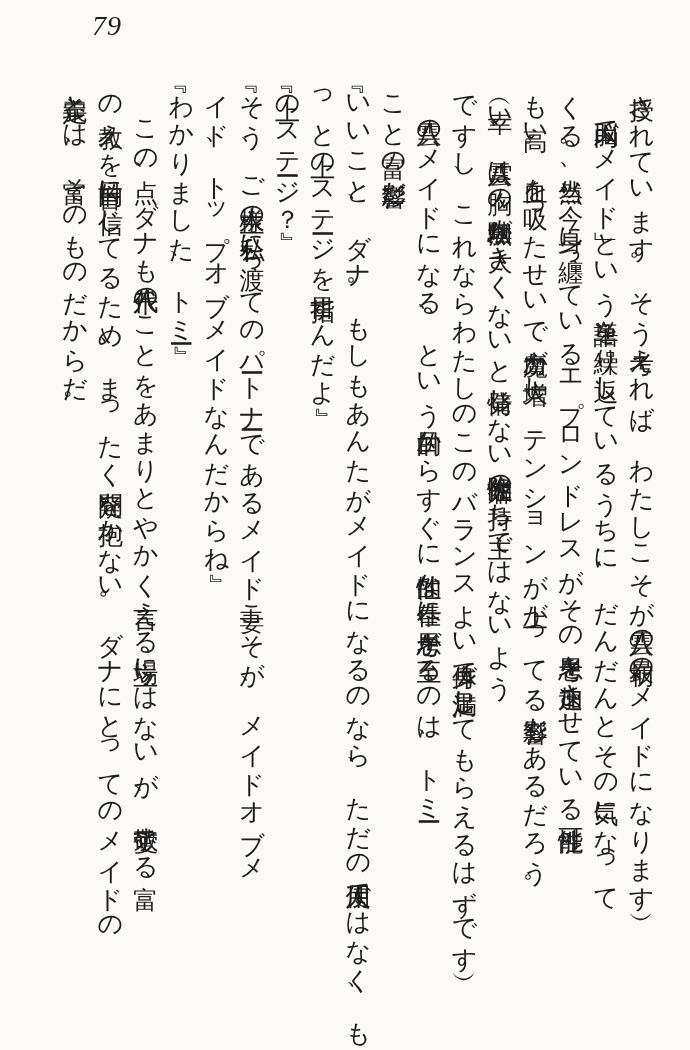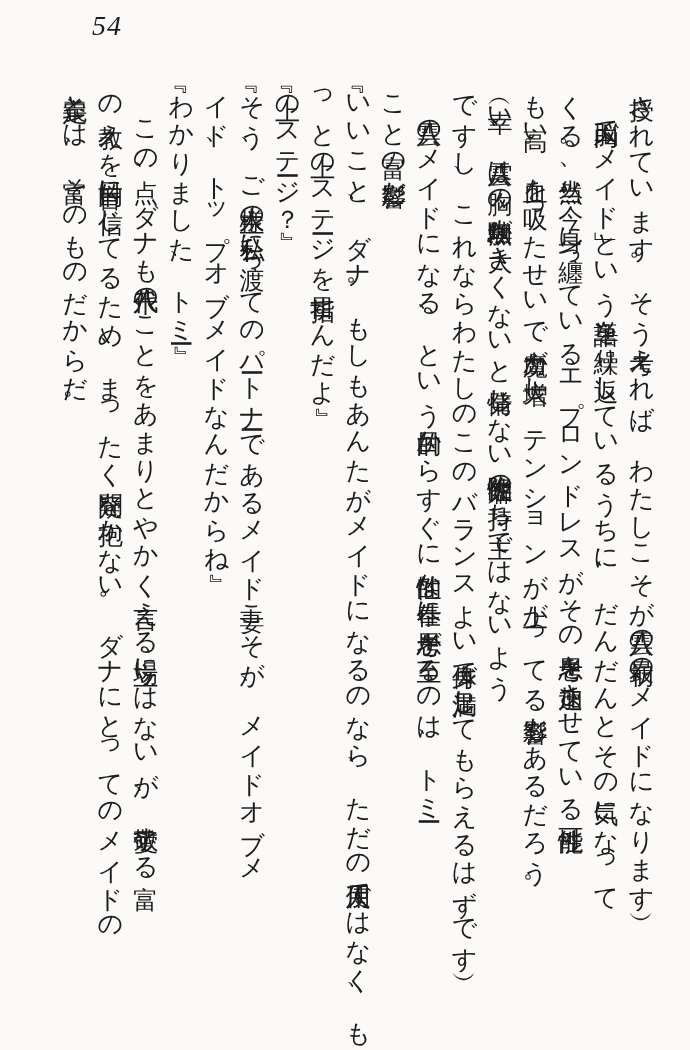--- a/index.html
+++ b/index.html
@@ -47,21 +47,21 @@
     white-space: nowrap;
   }
   .text-block p.indent-full { padding-top: 25px; }
   .text-block p.indent-half { padding-top: 12px; }
 </style>
 </head>
 <body>
 
 <div class="page">
 
-  <div class="page-number">54</div>
+  <div class="page-number">79</div>
 
   <div class="text-block">
     <p>授されています。そう考えれば、わたしこそが八雲の最初のメイドになります）</p>
     <p class="indent-full">脳内で「メイド」という単語を繰り返しているうちに、だんだんとその気になって</p>
     <p>くる。当然、今、身に纏っているエプロンドレスがその思考を加速させている可能性</p>
     <p>も高い。血を吸ったせいで魔力が増大し、テンションが上がってる影響もあるだろう。</p>
     <p class="indent-half">（幸い、八雲は胸の無駄肉が大きくないと発情しない欠陥性癖の持ち主ではないよう</p>
     <p>ですし、これならわたしのこのバランスよい身体で満足してもらえるはずです）</p>
     <p class="indent-full">八雲のメイドになる、という目的からすぐに性的な奉仕に思考が至るのは、トミー</p>
     <p>こと富の影響だ。</p>

